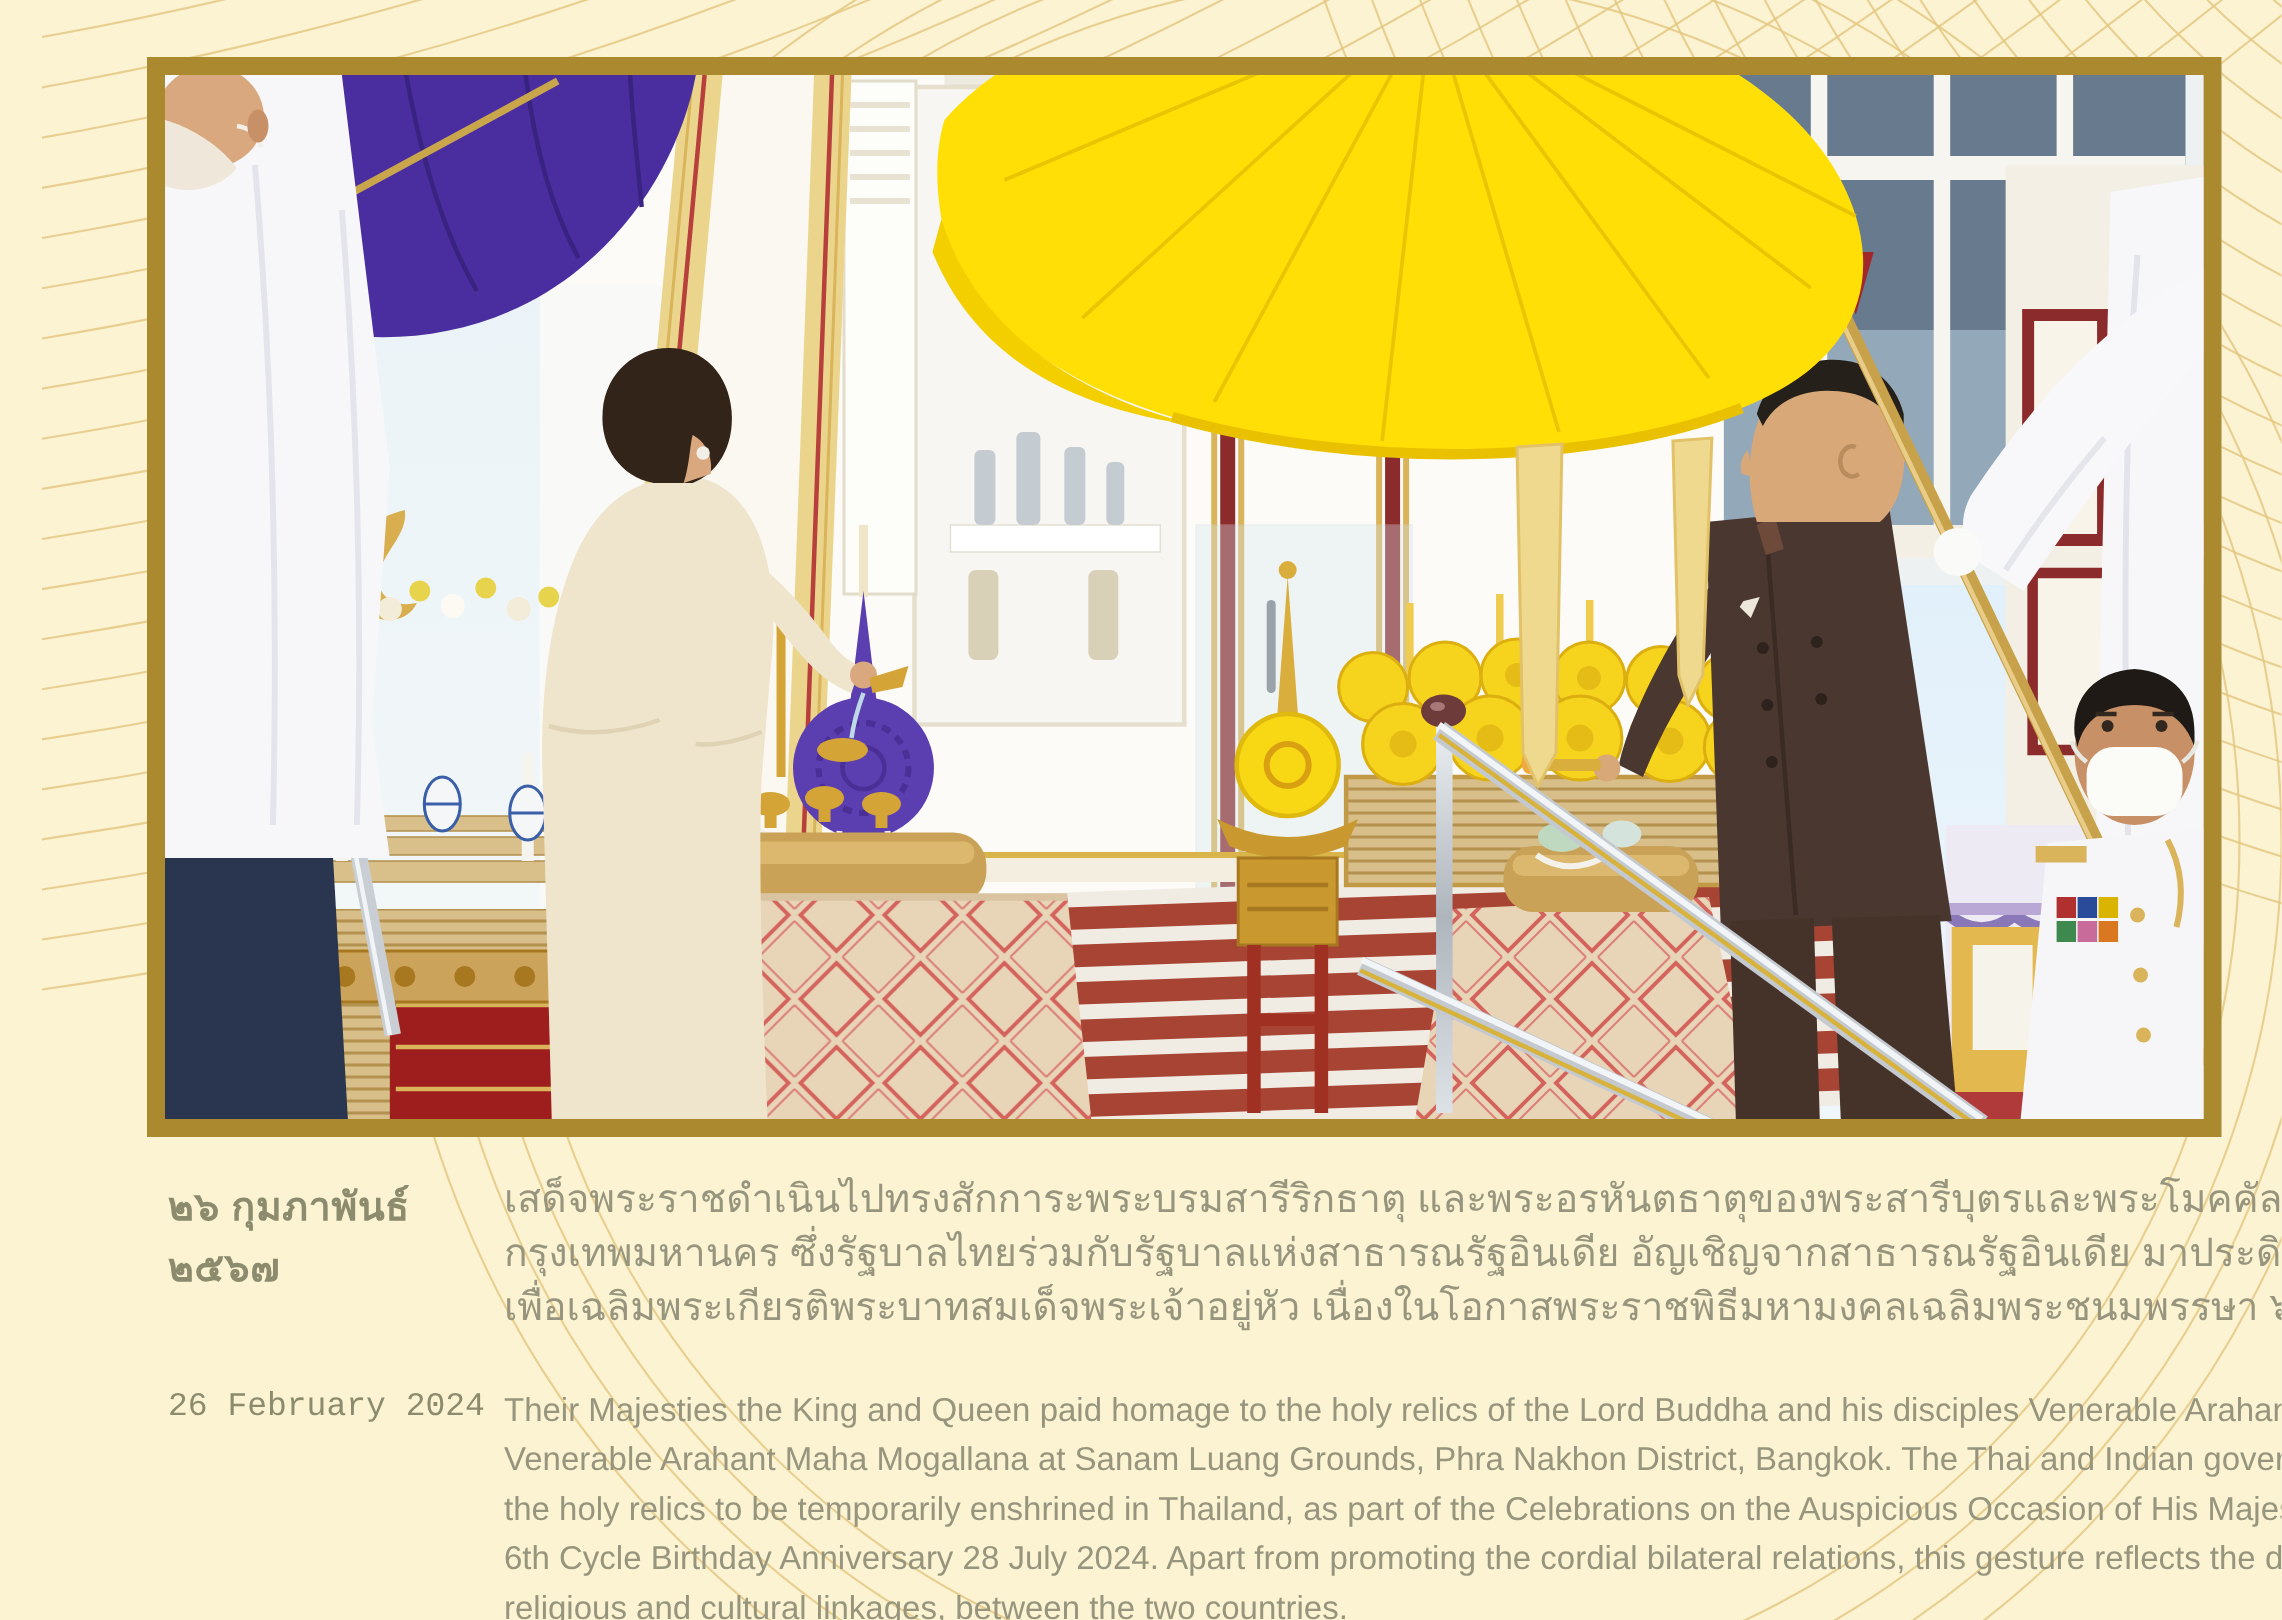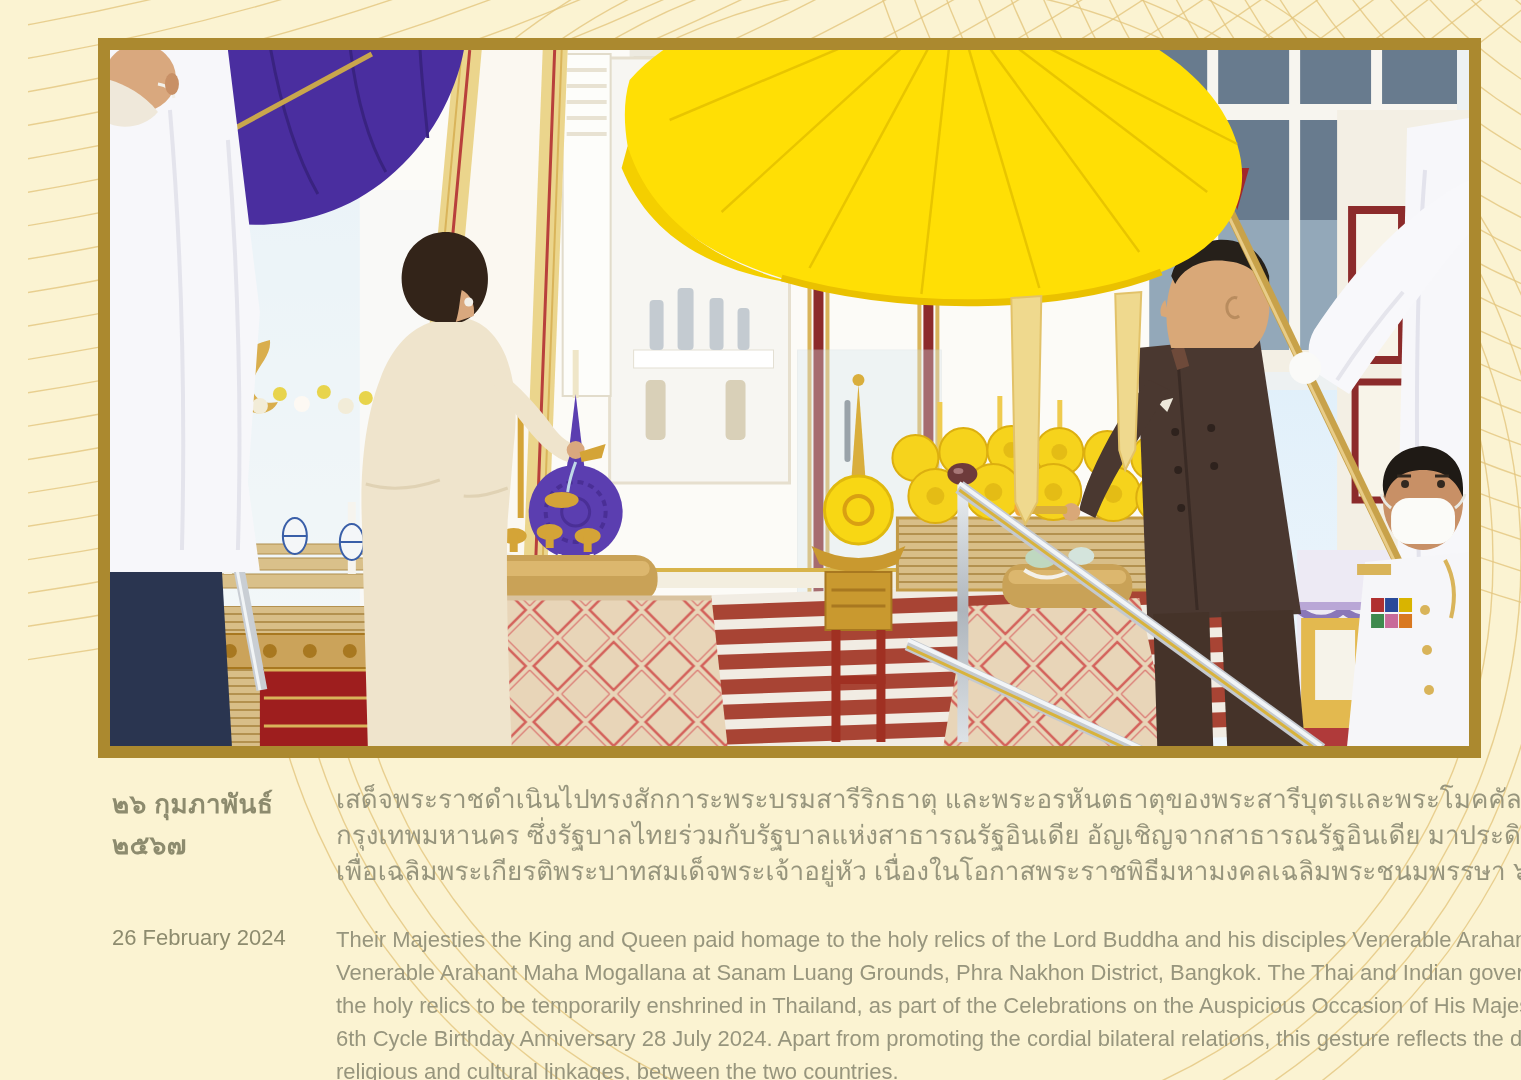--- a/index.html
+++ b/index.html
@@ -7,21 +7,21 @@
         font-family:"Liberation Sans","DejaVu Sans",sans-serif;margin-left:28px;}
   #deco{position:absolute;left:0;top:0;width:1521px;height:1080px;}
   #deco circle{fill:none;stroke:#E3C67E;stroke-width:1.4;opacity:.8;}
   .photo-frame{position:absolute;left:70px;top:38px;width:1383px;height:720px;box-sizing:border-box;
                border:12px solid #AB892F;box-shadow:inset 0 0 0 5px #D8B243;background:#EAF2F8;}
   .scene{display:block;width:100%;height:100%;}
   .cap-date-th{position:absolute;left:84px;top:783px;width:215px;font-size:26px;font-weight:bold;
                color:#8D8B6E;letter-spacing:.5px;}
   .cap-text-th{position:absolute;left:308px;top:781px;width:1140px;font-size:26px;color:#97957D;}
   .cap-text-th .ln{height:36px;line-height:36px;white-space:nowrap;}
-  .cap-date-en{position:absolute;left:84px;top:925px;width:215px;font-size:22px;color:#8D8B6E;}
+  .cap-date-en{position:absolute;left:84px;top:925px;width:215px;font-size:22px;color:#8D8B6E;font-family:Liberation Mono, monospace;}
   .cap-text-en{position:absolute;left:308px;top:923px;width:1140px;font-size:22px;color:#97957D;}
   .cap-text-en .ln{height:33px;line-height:33px;white-space:nowrap;}
 </style>
 </head>
 <body>
 
 <div class="page">
 
   <svg id="deco" xmlns="http://www.w3.org/2000/svg">
       <circle cx="1760" cy="-320" r="300"></circle>

